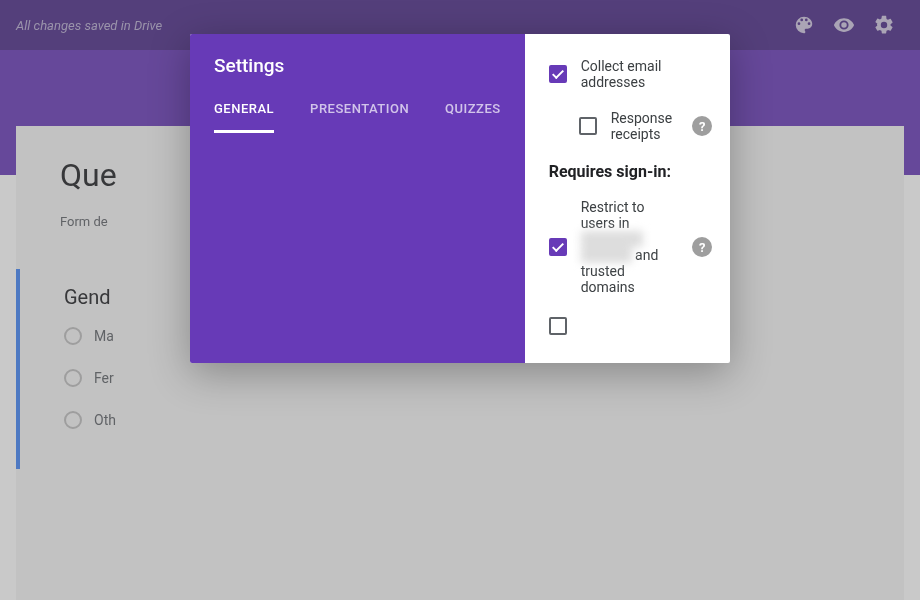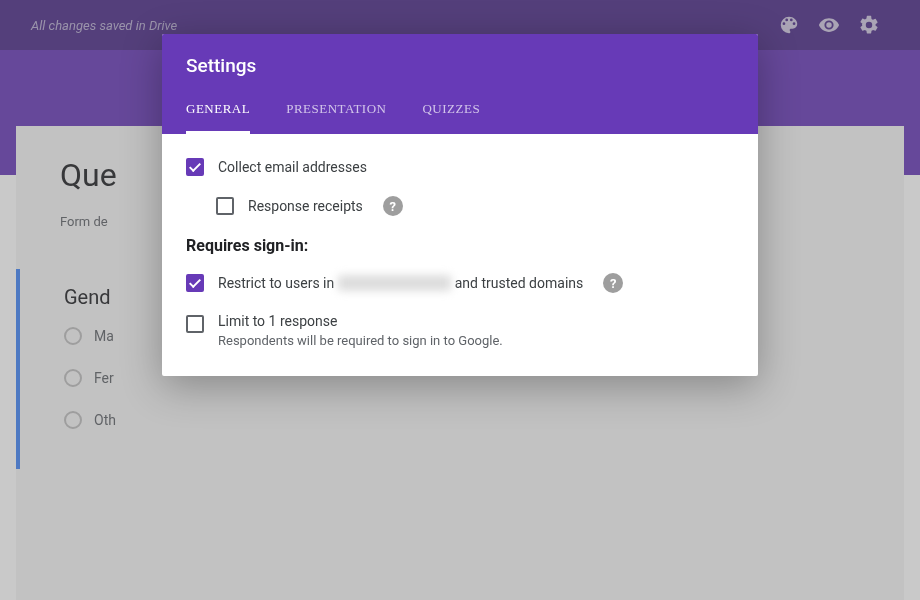--- a/index.html
+++ b/index.html
@@ -3,21 +3,21 @@
 <meta charset="utf-8">
 <style>
   * { box-sizing: border-box; margin: 0; padding: 0; font-family: Roboto, Arial, sans-serif; }
   body { width: 920px; height: 600px; overflow: hidden; background: #fff; position: relative; }
 
   .topbar {
     height: 50px;
     background: #4c2b87;
     display: flex;
     align-items: center;
-    padding: 0 31px;
+    padding: 0 16px;
     color: #cfc7e0;
   }
   .saved-text { font-style: italic; font-size: 13px; color: #b7add1; }
   .topbar-spacer { flex: 1; }
   .topbar-icon {
     width: 40px; height: 40px;
     display: flex; align-items: center; justify-content: center;
     color: #cfc7e0;
     cursor: pointer;
     border-radius: 50%;
@@ -74,41 +74,40 @@
   
   .overlay {
     position: absolute; inset: 0;
     background: rgba(100,100,100,0.35);
     display: flex;
     align-items: flex-start;
     justify-content: center;
   }
   .dialog {
     margin-top: 34px;
-    width: 596px;
+    width: 540px;
     background: #fff;
     border-radius: 2px;
     box-shadow: 0 10px 40px rgba(0,0,0,0.3);
-    display: flex; flex-direction: column;
+    display: flex; flex-direction: row;
     overflow: hidden;
   }
   .dialog-header {
     background: #673ab7;
     color: #fff;
     padding: 20px 24px 0 24px;
   }
   .dialog-title { font-size: 19px; font-weight: 500; margin-bottom: 24px; }
   .dialog-tabs { display: flex; gap: 36px; }
   .dialog-tab {
     font-size: 13px; font-weight: 500; letter-spacing: 0.5px;
     color: rgba(255,255,255,0.7);
     padding-bottom: 14px;
     cursor: pointer;
     border-bottom: 3px solid transparent;
-    font-family: Liberation Serif, serif;
   }
   .dialog-tab.active { color: #fff; border-bottom-color: #fff; }
 
   .dialog-body {
     padding: 24px 24px 8px 24px;
     font-size: 14px;
     color: #3c4043;
   }
   .check-row {
     display: flex; align-items: center; gap: 14px;
@@ -238,23 +237,19 @@
       <div class="check-row">
         <div class="checkbox checked"></div>
         <span>
           <span>Restrict to users in </span><span class="blur">redacted-domain</span><span> and trusted domains</span>
         </span>
         <div class="help-icon">?</div>
       </div>
 
       <div class="check-row" style="align-items:flex-start">
         <div class="checkbox" style="margin-top:2px"></div>
-        <div>
-          <div>Limit to 1 response</div>
-          <div class="sub-text">Respondents will be required to sign in to Google.</div>
-        </div>
       </div>
 
 
     </div>
 
   </div>
 </div>
 
 </body></html>

